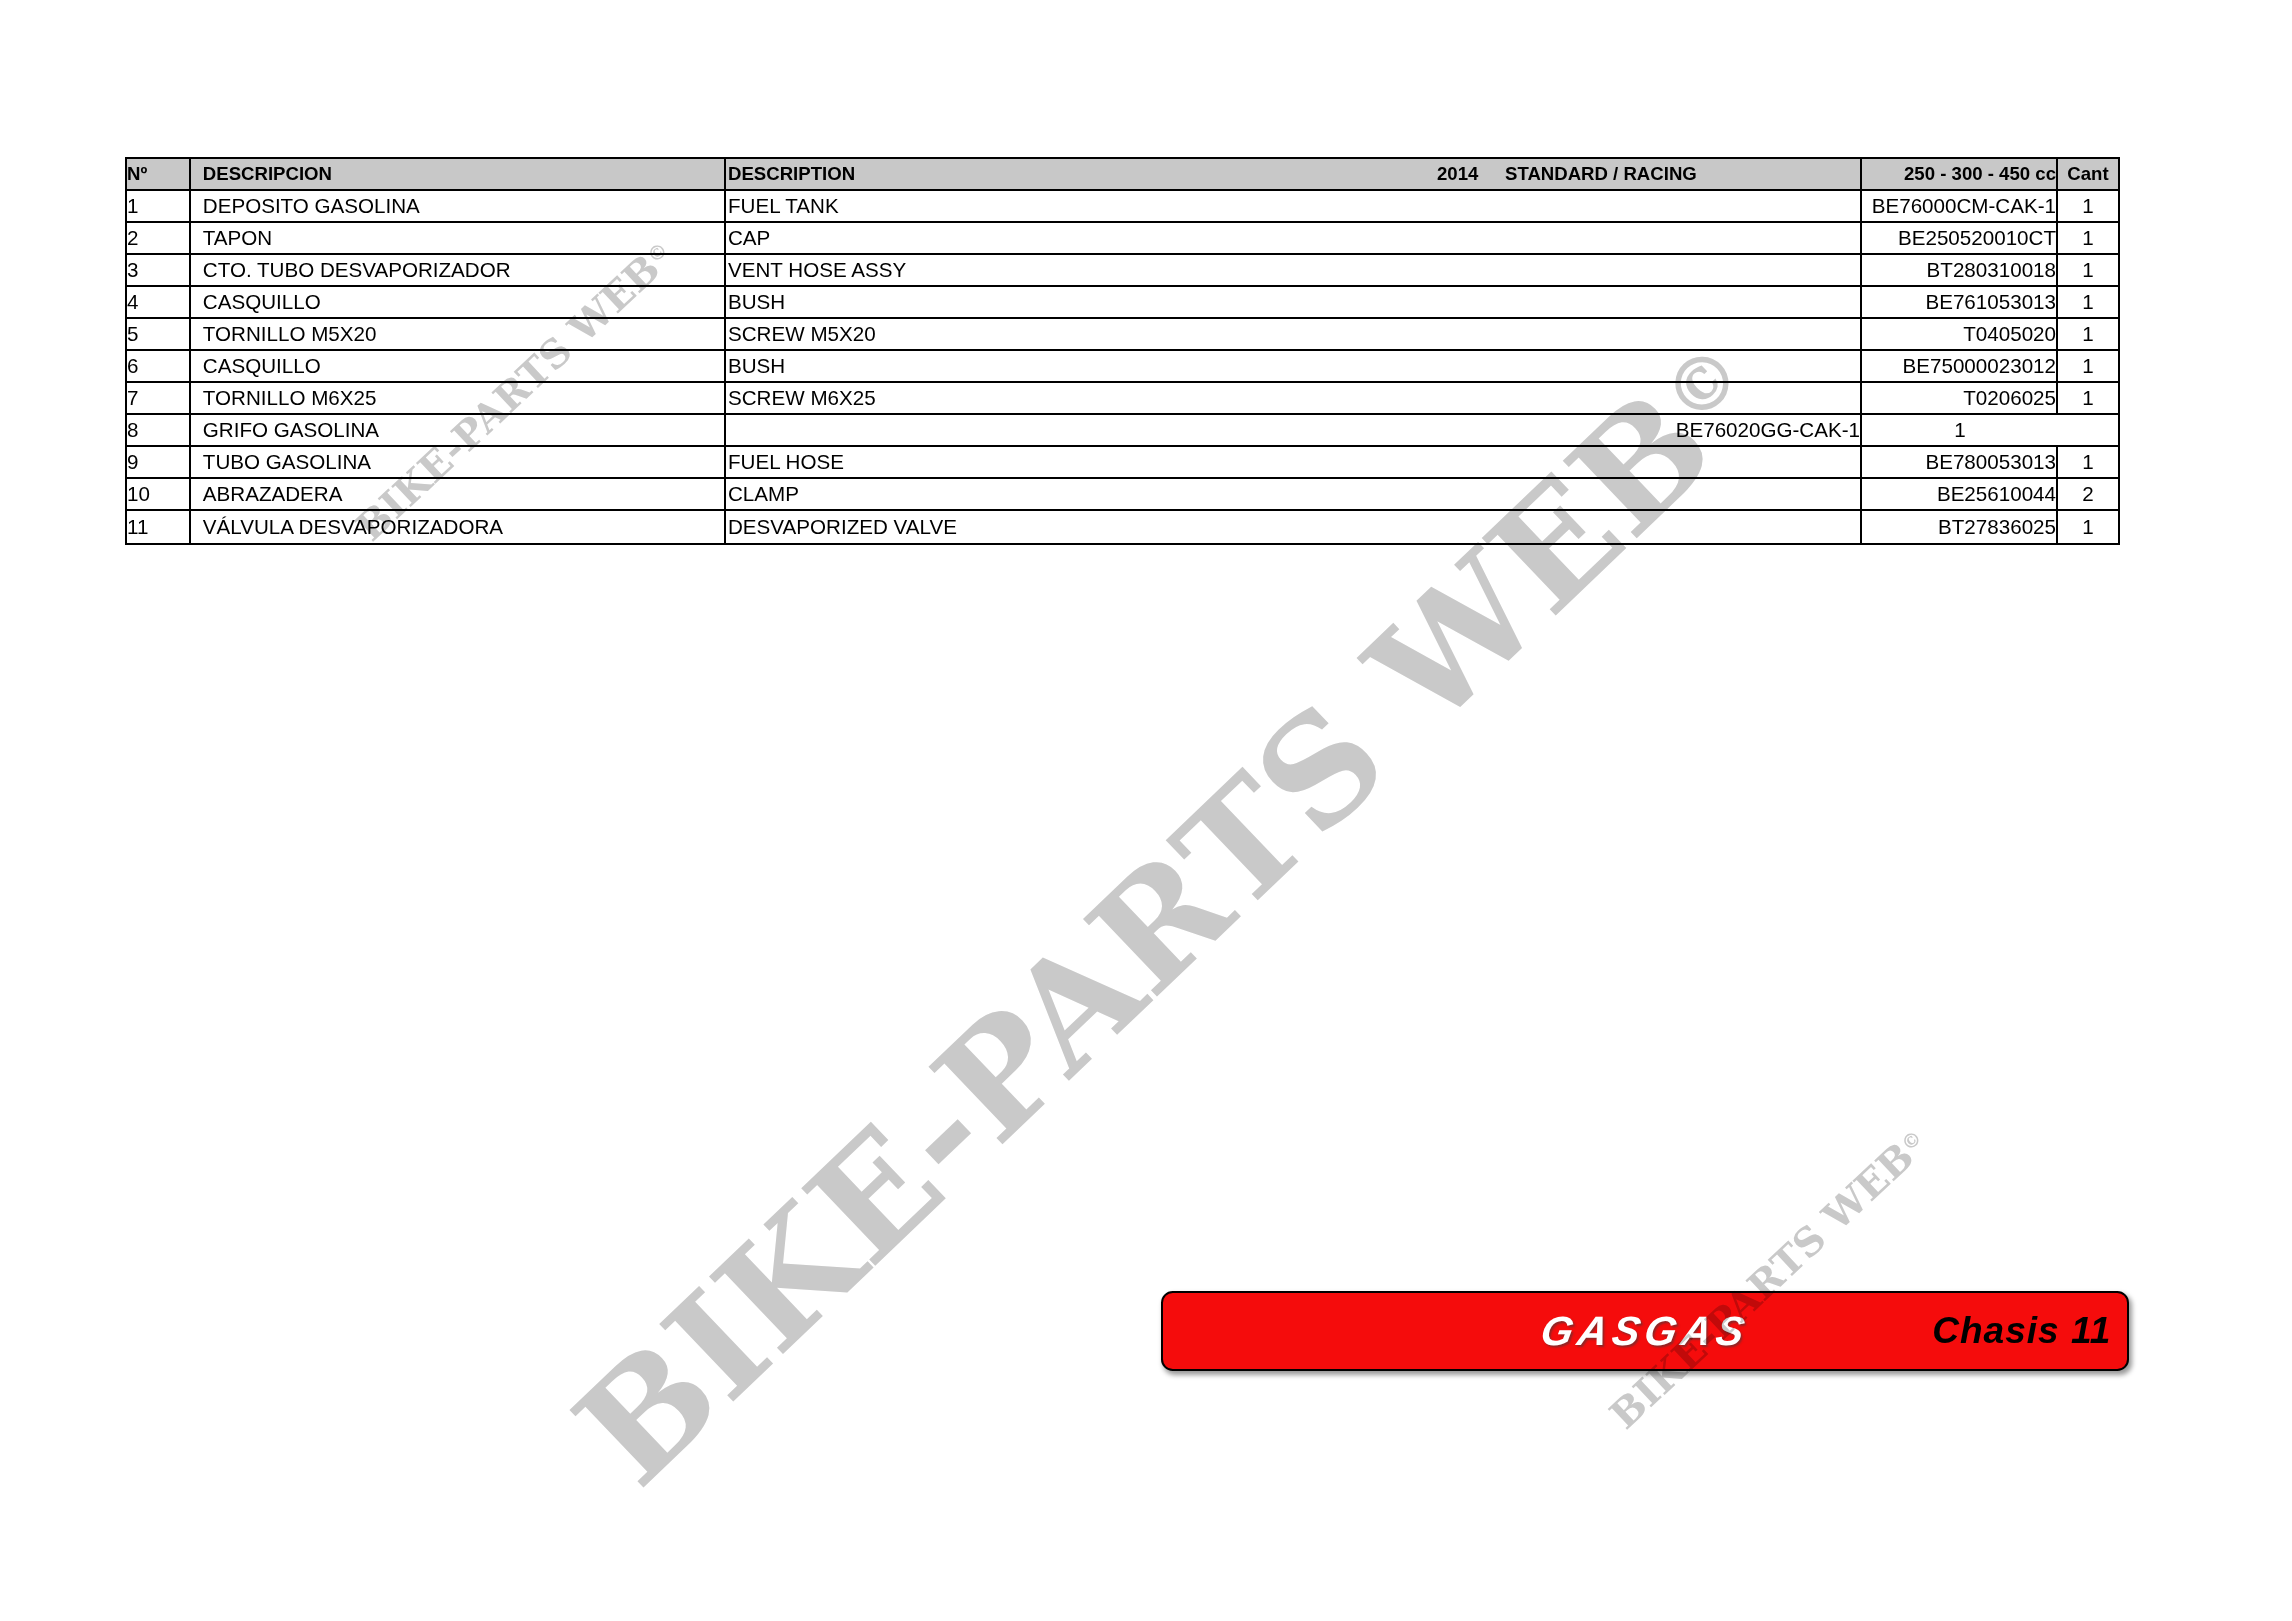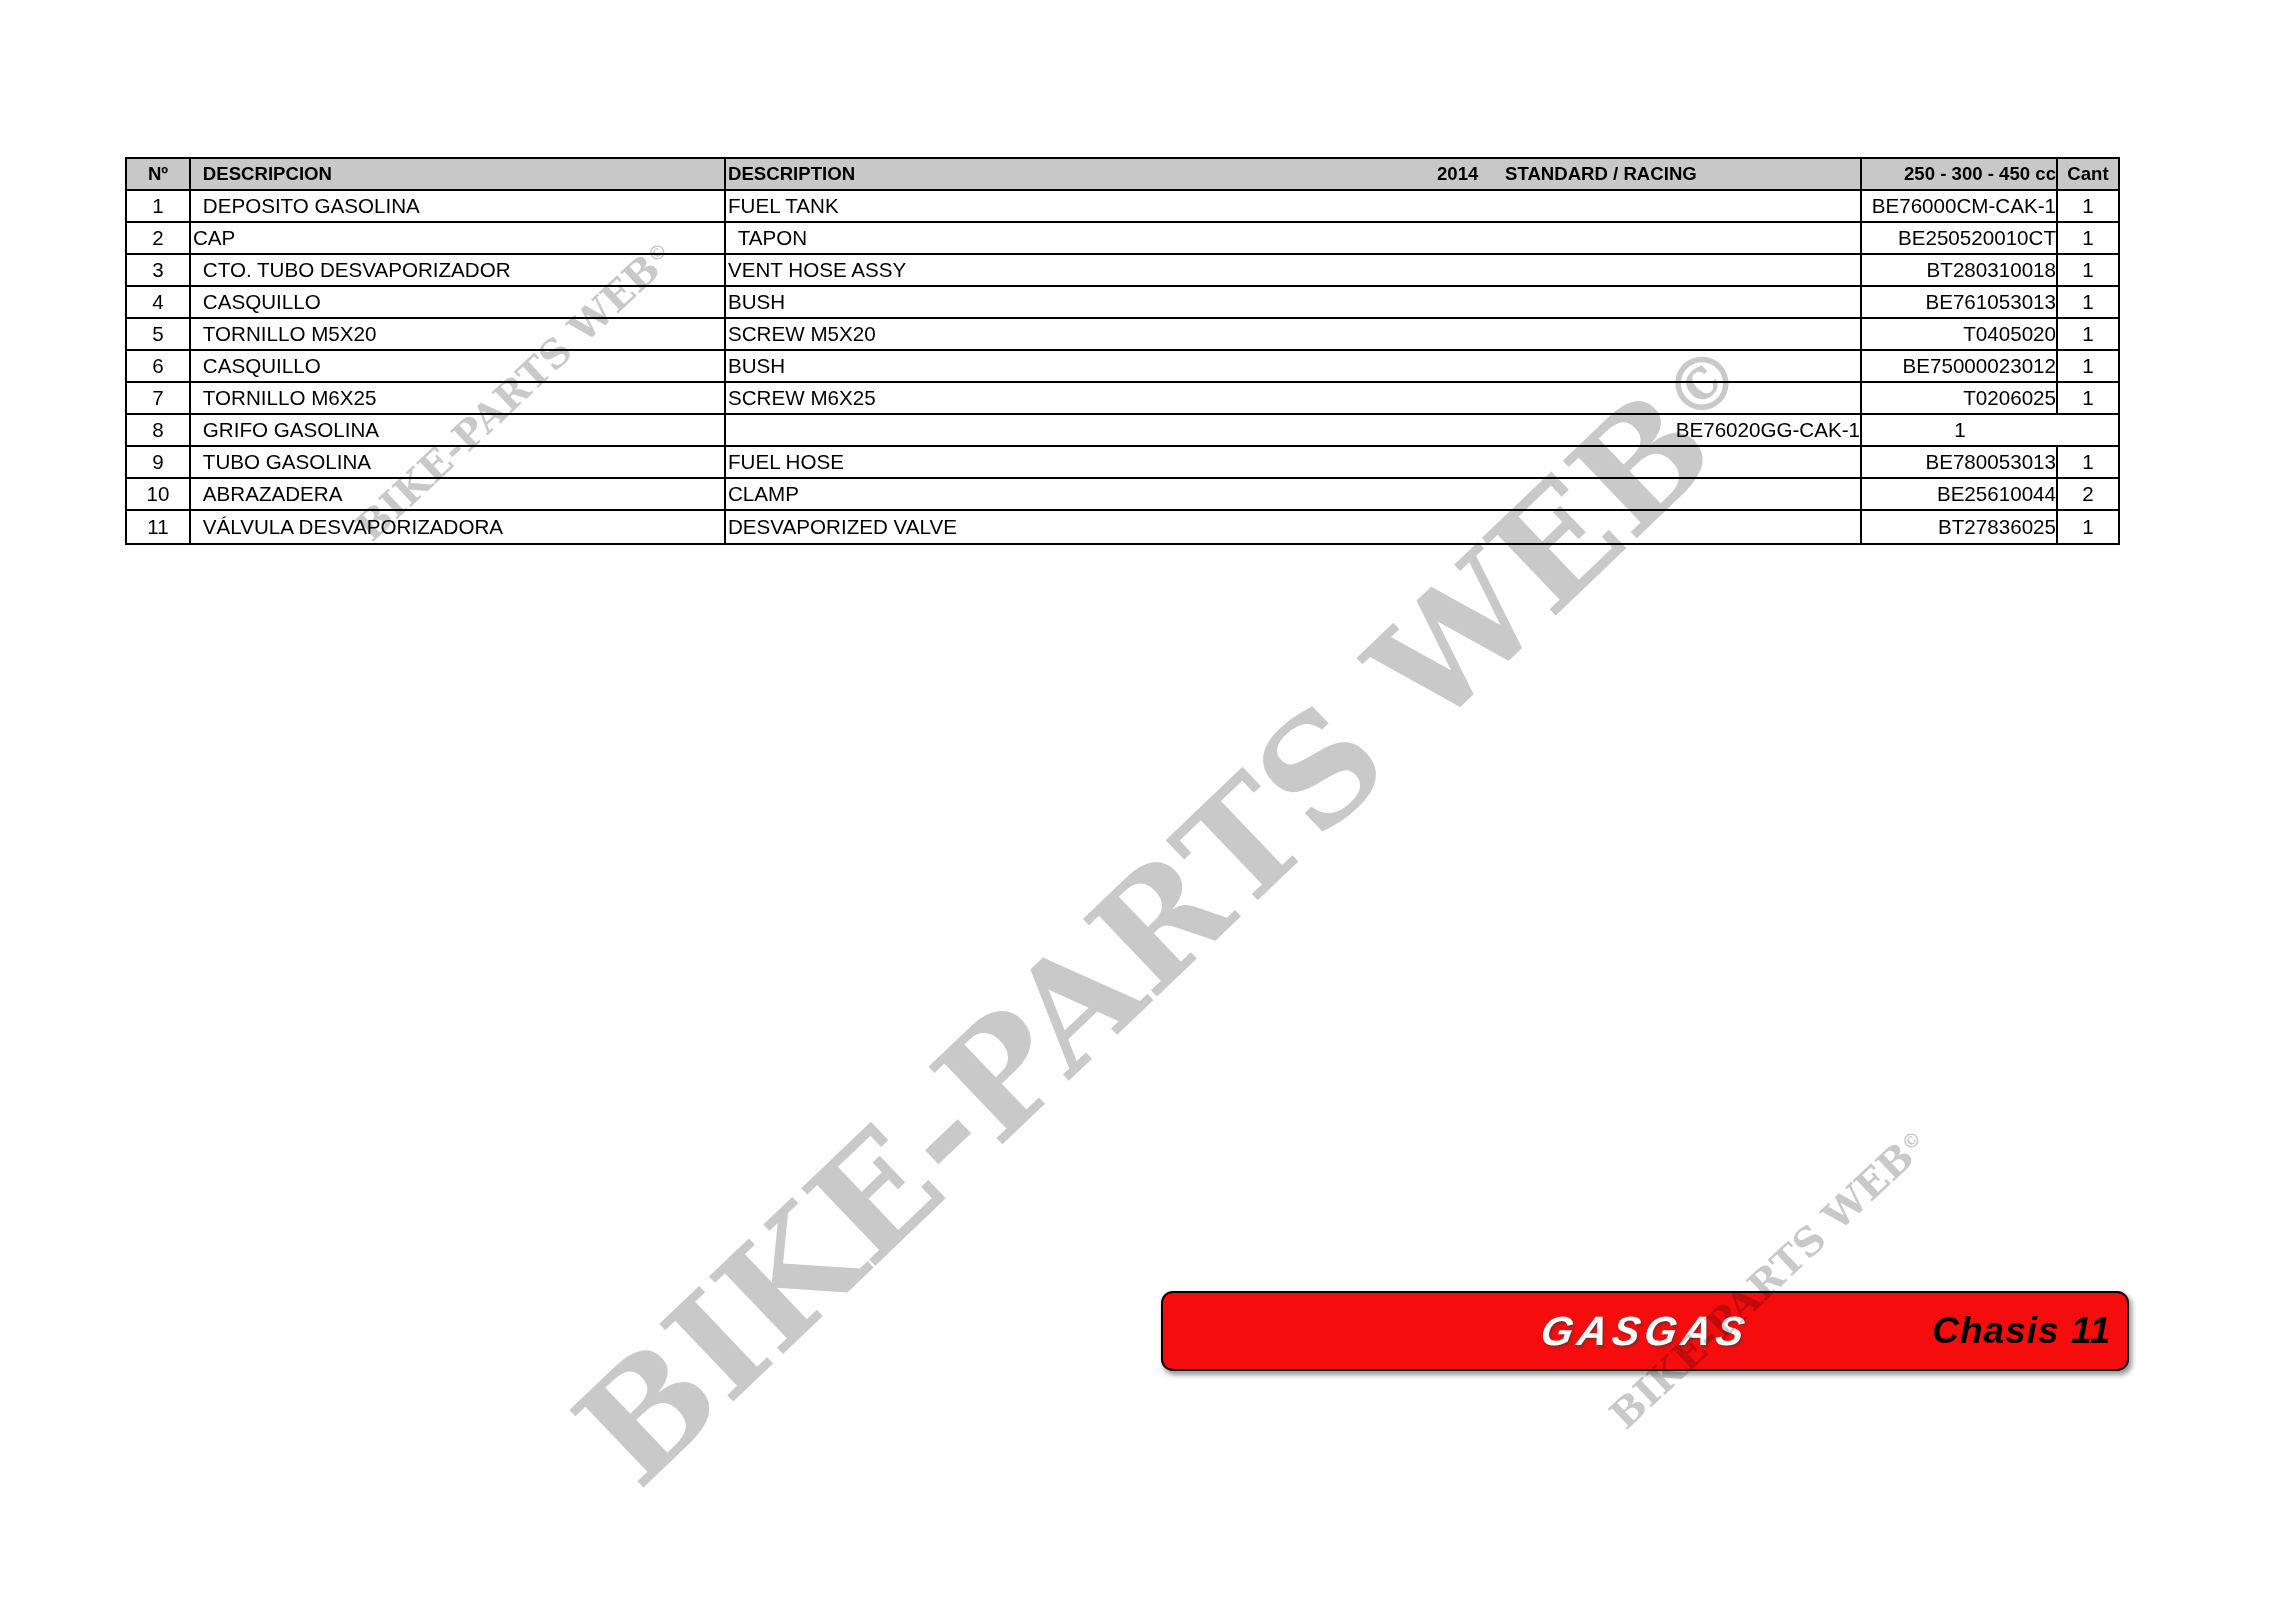--- a/index.html
+++ b/index.html
@@ -40,21 +40,21 @@
     display:flex;
     align-items:center;
     box-sizing:border-box;
     border-right:2px solid #000;
     font-size:20.6px;
     white-space:nowrap;
     overflow:hidden;
   }
   .cell:last-child { border-right:none; }
   .thead .cell { font-size:18.6px; }
-  .c-num   { justify-content:center; }
+  .c-num   { justify-content:flex-start; }
   .c-desc  { justify-content:flex-start; padding-left:11.8px; }
   .c-description { justify-content:flex-start; padding-left:2px; position:relative; }
   .c-part  { justify-content:flex-end; }
   .c-qty   { justify-content:center; }
   .hdr-year, .hdr-variant {
     position:absolute;
     top:50%;
     transform:translateY(-50%);
     font-weight:bold;
     margin-left:44px;
@@ -153,22 +153,22 @@
   <div id="table-body">
       <div class="trow">
     <div class="cell c-num">1</div>
     <div class="cell c-desc">DEPOSITO GASOLINA</div>
     <div class="cell c-description">FUEL TANK</div>
     <div class="cell c-part">BE76000CM-CAK-1</div>
     <div class="cell c-qty">1</div>
   </div>
       <div class="trow">
     <div class="cell c-num">2</div>
+    <div class="cell c-desc">TAPON</div>
     <div class="cell c-description">CAP</div>
-    <div class="cell c-desc">TAPON</div>
     <div class="cell c-part">BE250520010CT</div>
     <div class="cell c-qty">1</div>
   </div>
       <div class="trow">
     <div class="cell c-num">3</div>
     <div class="cell c-desc">CTO. TUBO DESVAPORIZADOR</div>
     <div class="cell c-description">VENT HOSE ASSY</div>
     <div class="cell c-part">BT280310018</div>
     <div class="cell c-qty">1</div>
   </div>

